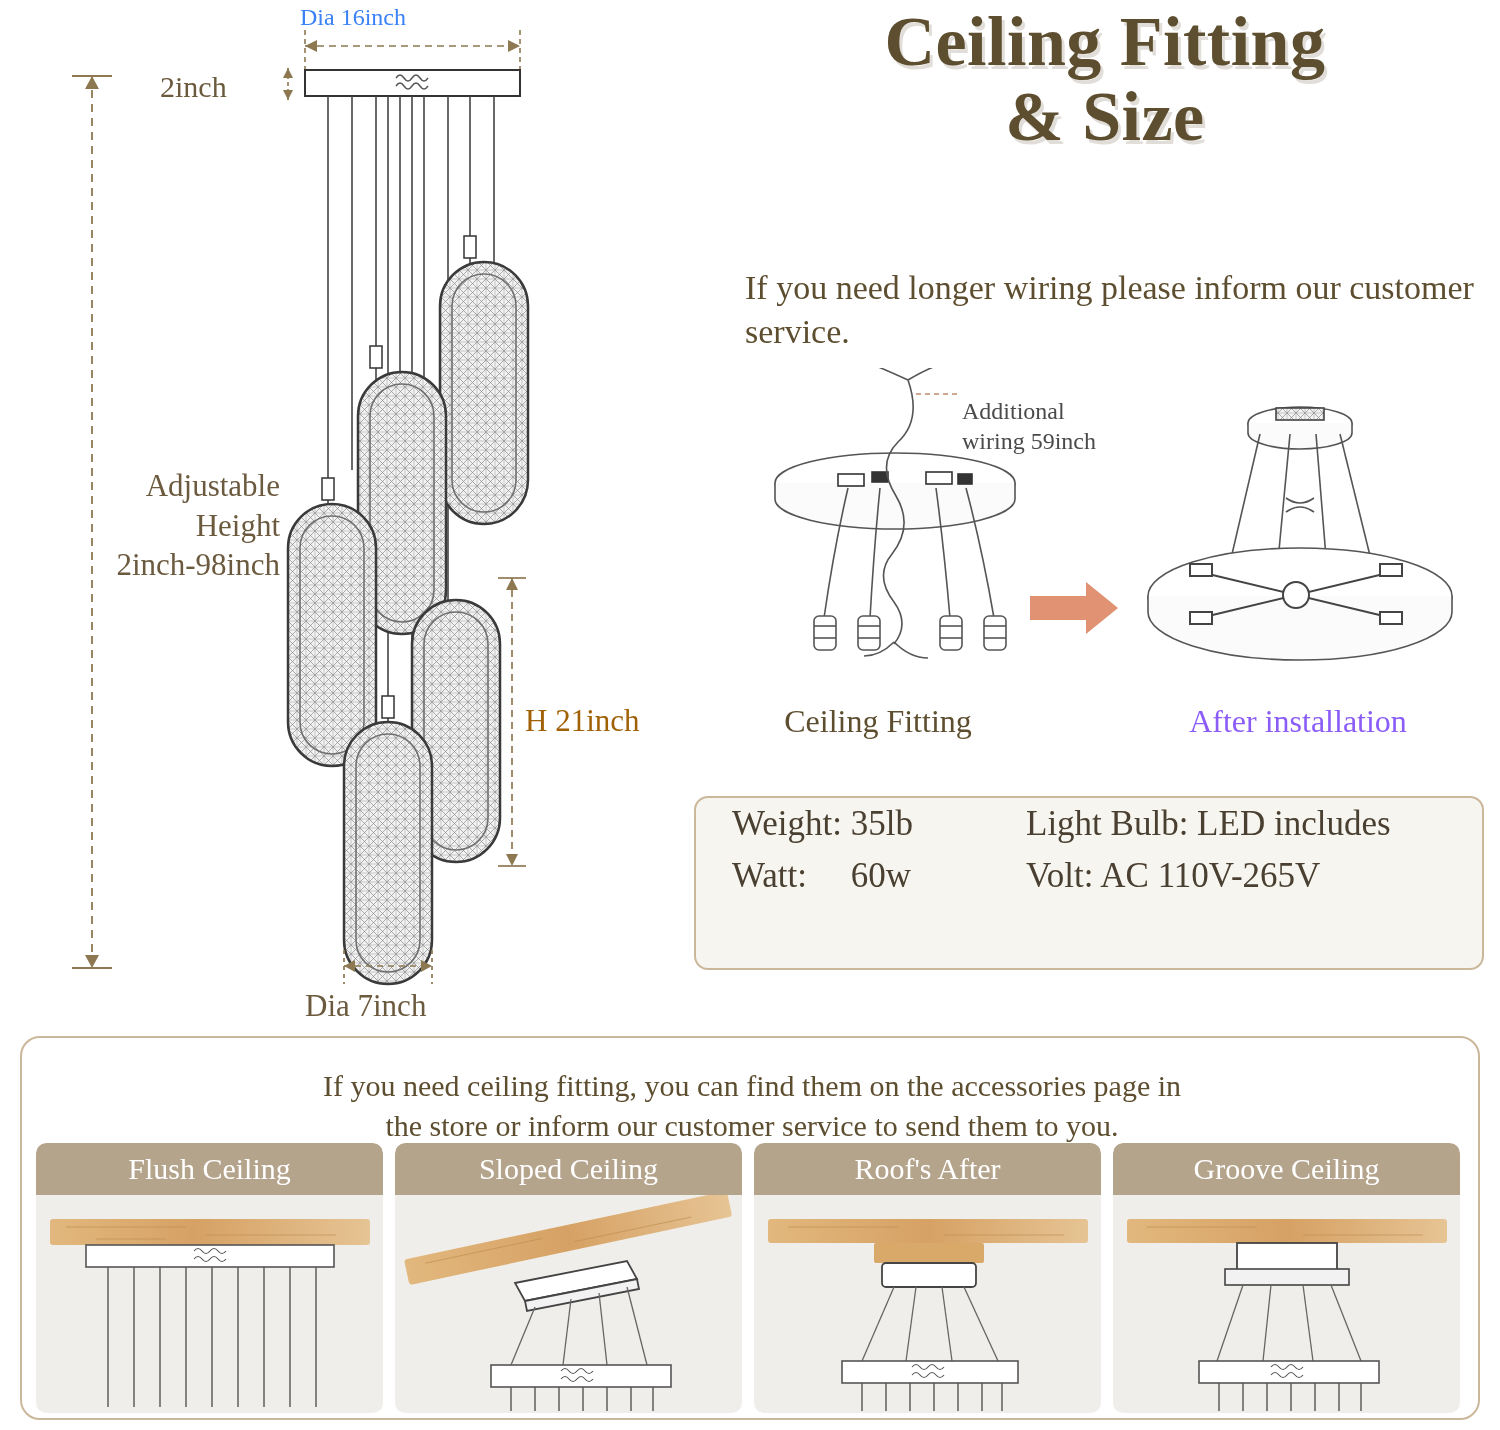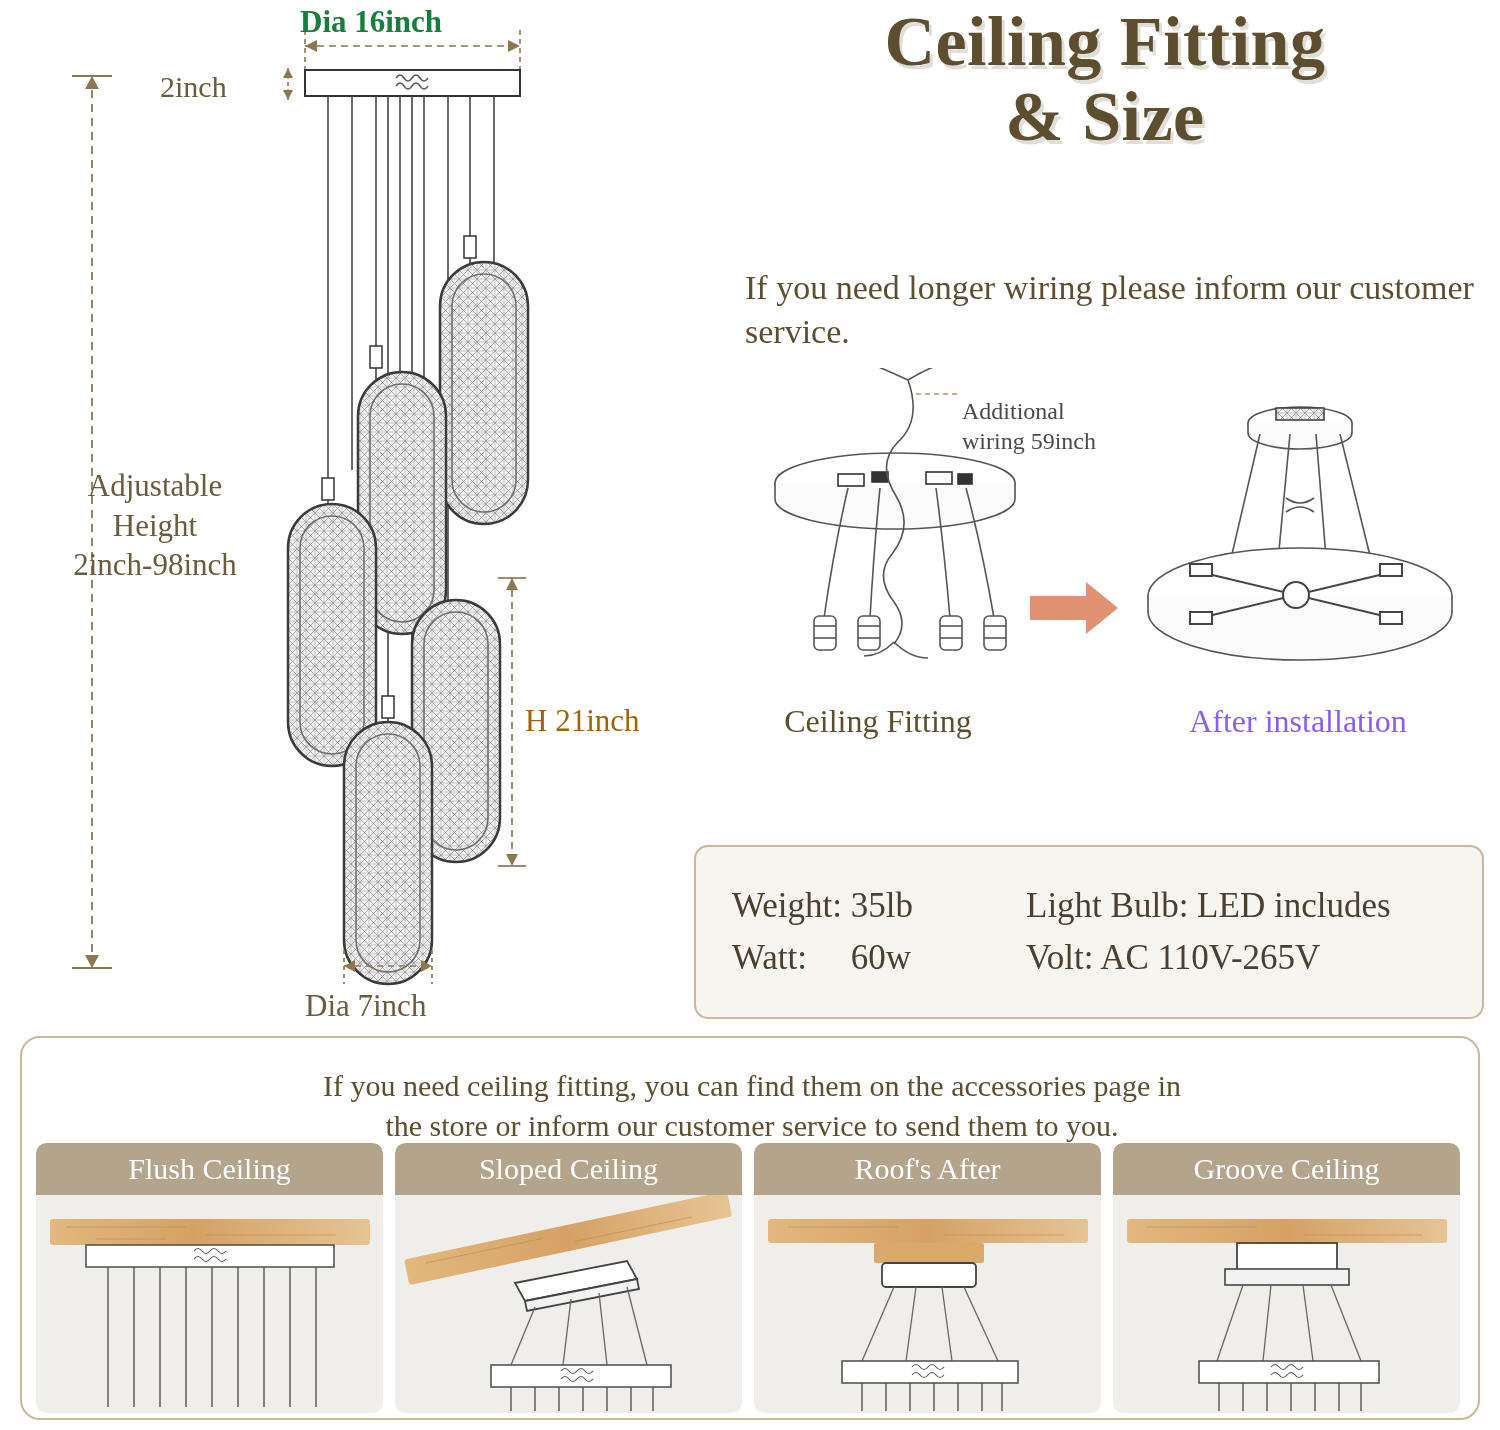--- a/index.html
+++ b/index.html
@@ -10,43 +10,43 @@
     font-family:"Liberation Serif", serif;
     color:#6b5a3e;
     position:relative;
     overflow:hidden;
   }
   .page { position:relative; width:1500px; height:1430px; }
 
   
   .left-panel { position:absolute; left:0; top:0; width:700px; height:1030px; }
 
-  .dim-dia16 { position:absolute; left:300px; top:4px; font-size:31px; color:#15803d; white-space:nowrap;font-weight:bold; }
+  .dim-dia16 { position:absolute; left:300px; top:4px; font-size:24px; color:#3b82f6; white-space:nowrap; }
   .dim-2inch { position:absolute; left:160px; top:70px; font-size:30px; color:#6b5a3e; white-space:nowrap; }
-  .dim-adjust { position:absolute; left:30px; top:466px; width:250px; text-align:center; font-size:31px; line-height:1.28; color:#6b5a3e; }
+  .dim-adjust { position:absolute; left:30px; top:466px; width:250px; text-align:right; font-size:31px; line-height:1.28; color:#6b5a3e; }
   .dim-h21 { position:absolute; left:525px; top:703px; font-size:31px; color:#a16207; white-space:nowrap; }
   .dim-dia7 { position:absolute; left:305px; top:988px; font-size:31px; color:#6b5a3e; white-space:nowrap; }
 
   
   .title-wrap { position:absolute; left:720px; top:8px; width:770px; text-align:center; }
   .title-line { font-size:70px; font-weight:bold; color:#5e4e30; line-height:0.98; letter-spacing:0.5px; position:relative; }
   .title-line.l1 { text-shadow: 3px 4px 0 rgba(120,105,80,0.22); }
   .title-line.l2 { text-shadow: 3px 4px 0 rgba(120,105,80,0.22); margin-top:6px;}
 
   .subtitle { position:absolute; left:745px; top:266px; width:730px; font-size:34px; line-height:1.3; color:#5e4e30; }
 
   .fit-label-left { position:absolute; left:748px; top:703px; width:260px; text-align:center; font-size:32px; color:#5e4e30; }
   .fit-label-right { position:absolute; left:1138px; top:703px; width:320px; text-align:center; font-size:32px; color:#8b5cf6; }
   .wiring-note { position:absolute; left:962px; top:396px; font-size:24px; line-height:1.25; color:#4a4a4a; }
 
   
   .spec-box {
-    position:absolute; left:694px; top:845px; width:790px; height:174px;
+    position:absolute; left:694px; top:796px; width:790px; height:174px;
     border:2px solid #cbb79a; border-radius:14px; background:#f7f5f0;
-    display:flex; flex-direction:column; justify-content:center;
+    display:flex; flex-direction:column; justify-content:flex-start;
   }
   .spec-row { display:flex; font-size:35px; color:#4a4031; padding:6px 0; }
   .spec-row .c1 { width:330px; padding-left:36px; }
   .spec-row .c2 { flex:1; }
 
   
   .bottom {
     position:absolute; left:20px; top:1036px; width:1460px; height:384px;
     border:2px solid #cbb79a; border-radius:20px; background:#ffffff;
   }

